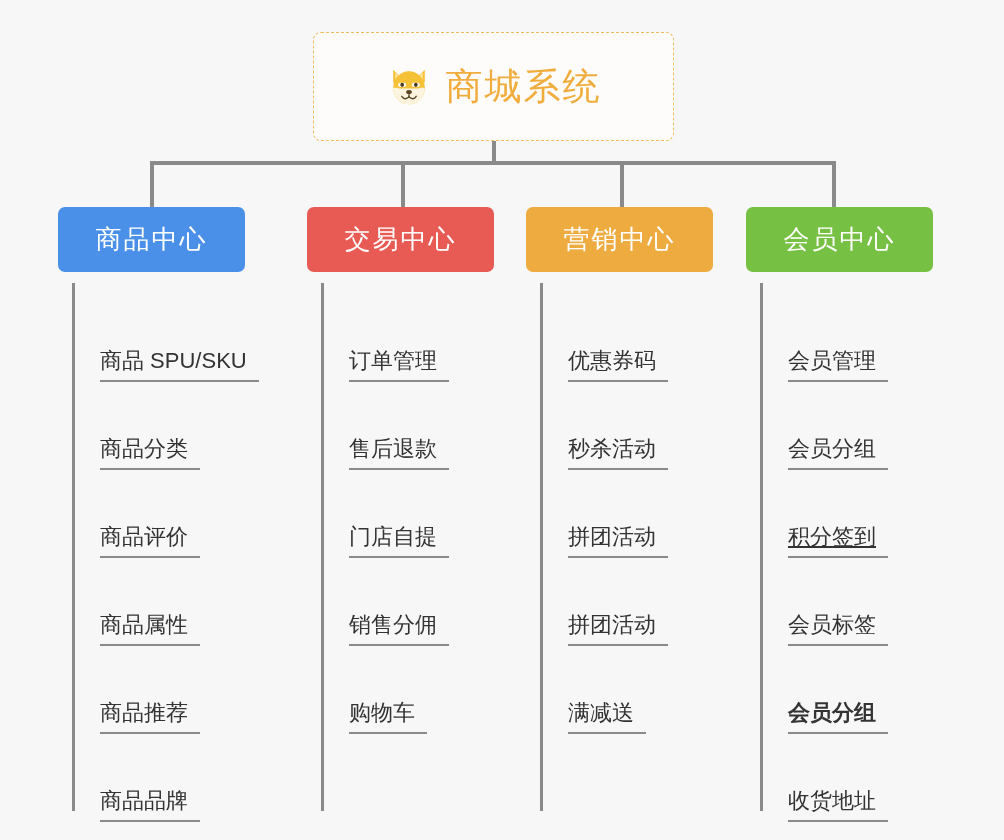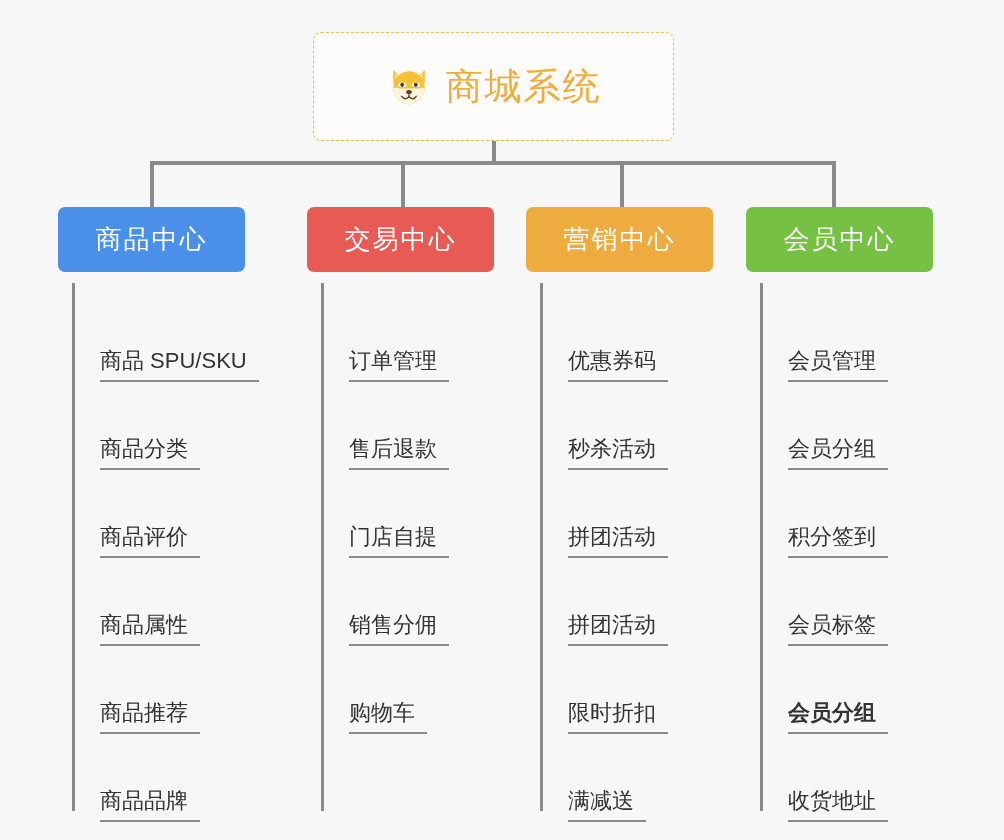--- a/index.html
+++ b/index.html
@@ -238,42 +238,39 @@
       <div class="item-row">
           <span class="item-label" style="border-bottom-color: rgb(138, 138, 138);">秒杀活动</span>
         </div>
       <div class="item-row">
           <span class="item-label" style="border-bottom-color: rgb(138, 138, 138);">拼团活动</span>
         </div>
       <div class="item-row">
           <span class="item-label" style="border-bottom-color: rgb(138, 138, 138);">拼团活动</span>
         </div>
       <div class="item-row">
-          <span class="item-label" style="border-bottom-color: rgb(138, 138, 138);">限时折扣</span>
-        </div>
-      <div class="item-row">
           <span class="item-label" style="border-bottom-color: rgb(138, 138, 138);">满减送</span>
         </div>
     </div>
   </div>
 
   <div class="column col-4">
     <div class="cat-header" style="background: rgb(118, 192, 67);">
       <span>会员中心</span>
     </div>
     <div class="items">
       <div class="trunk" style="background: rgb(138, 138, 138);"></div>
       <div class="item-row">
           <span class="item-label" style="border-bottom-color: rgb(138, 138, 138);">会员管理</span>
         </div>
       <div class="item-row">
           <span class="item-label" style="border-bottom-color: rgb(138, 138, 138);">会员分组</span>
         </div>
       <div class="item-row">
-          <span class="item-label" style="border-bottom-color: rgb(138, 138, 138);">积分签到</span>
+          <span class="item-label" style="border-bottom-color: rgb(138, 138, 138); text-decoration: underline;">积分签到</span>
         </div>
       <div class="item-row">
           <span class="item-label" style="border-bottom-color: rgb(138, 138, 138);">会员标签</span>
         </div>
       <div class="item-row">
           <span class="item-label" style="border-bottom-color: rgb(138, 138, 138); font-weight: bold;">会员分组</span>
         </div>
       <div class="item-row">
           <span class="item-label" style="border-bottom-color: rgb(138, 138, 138);">收货地址</span>
         </div>

